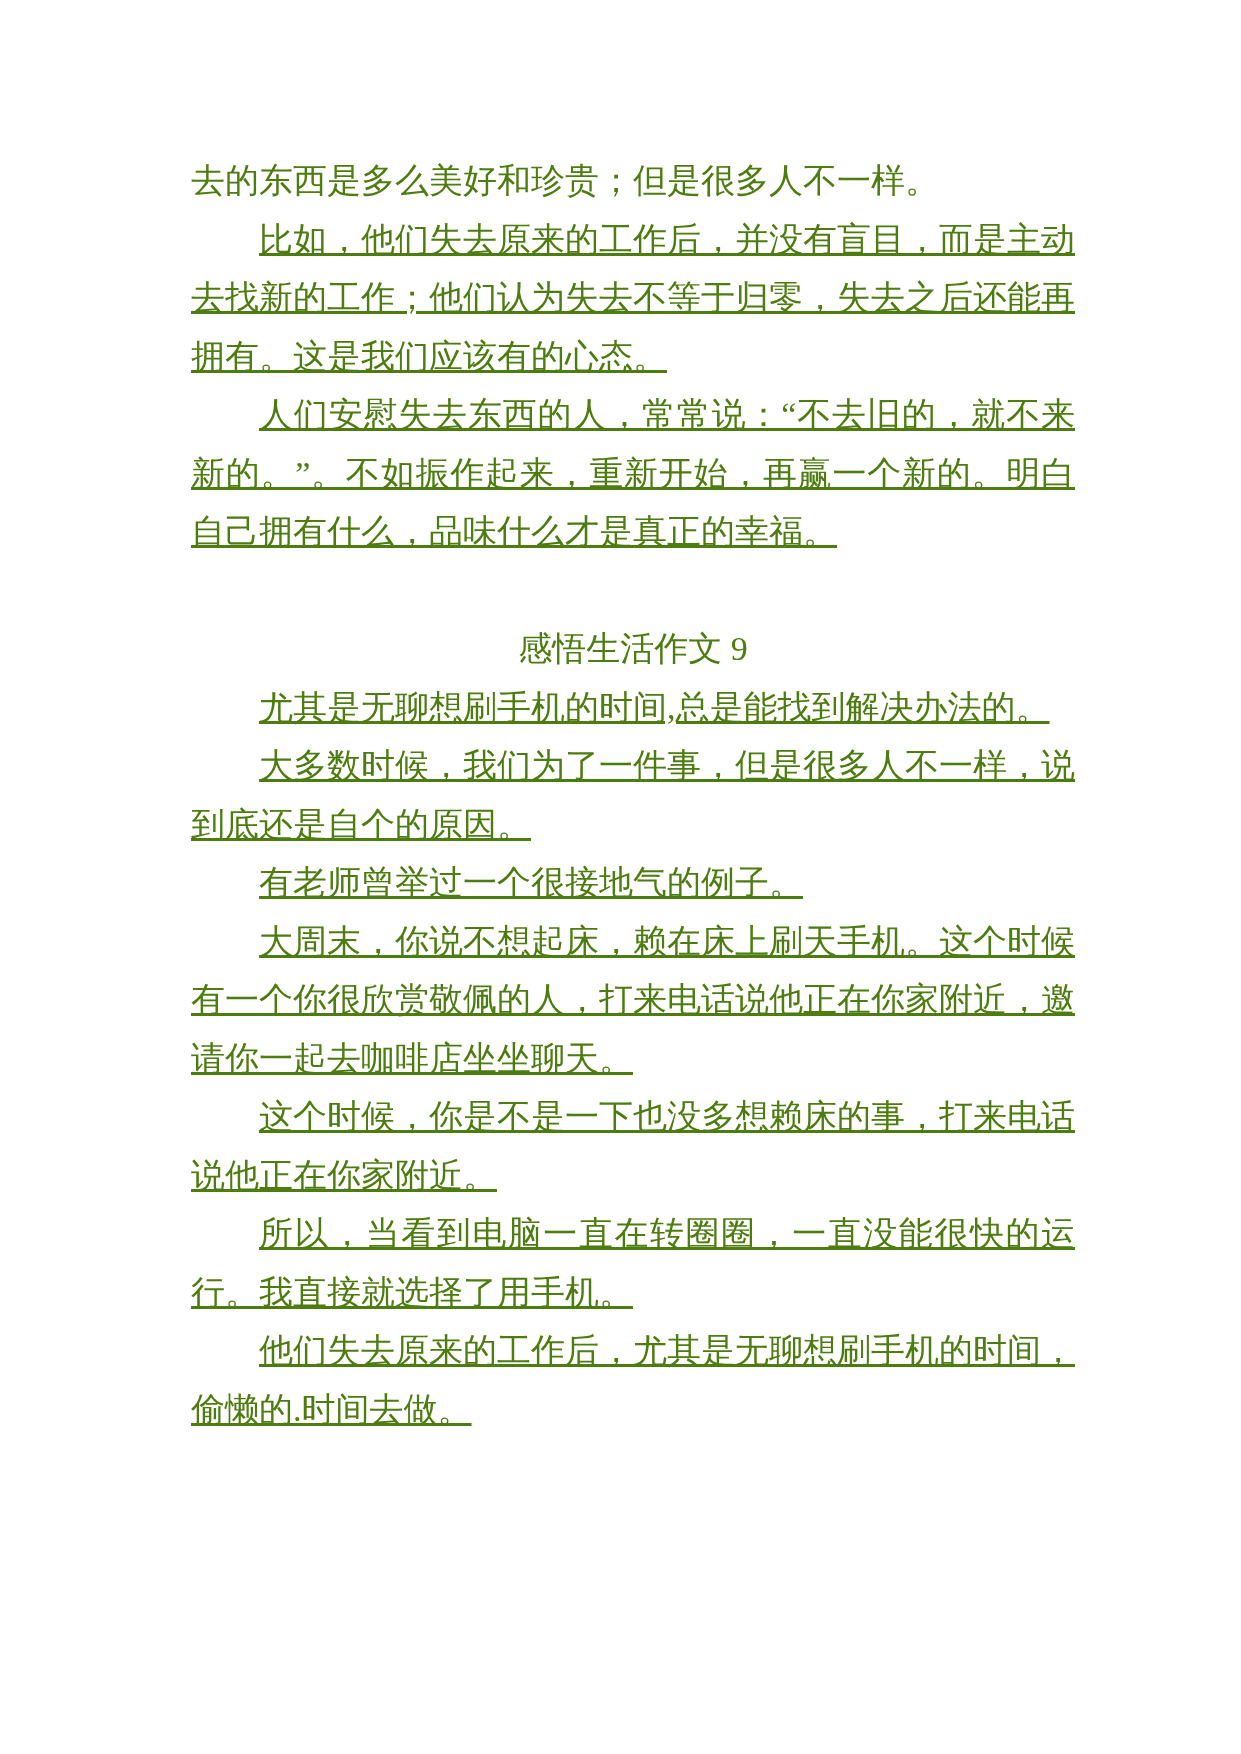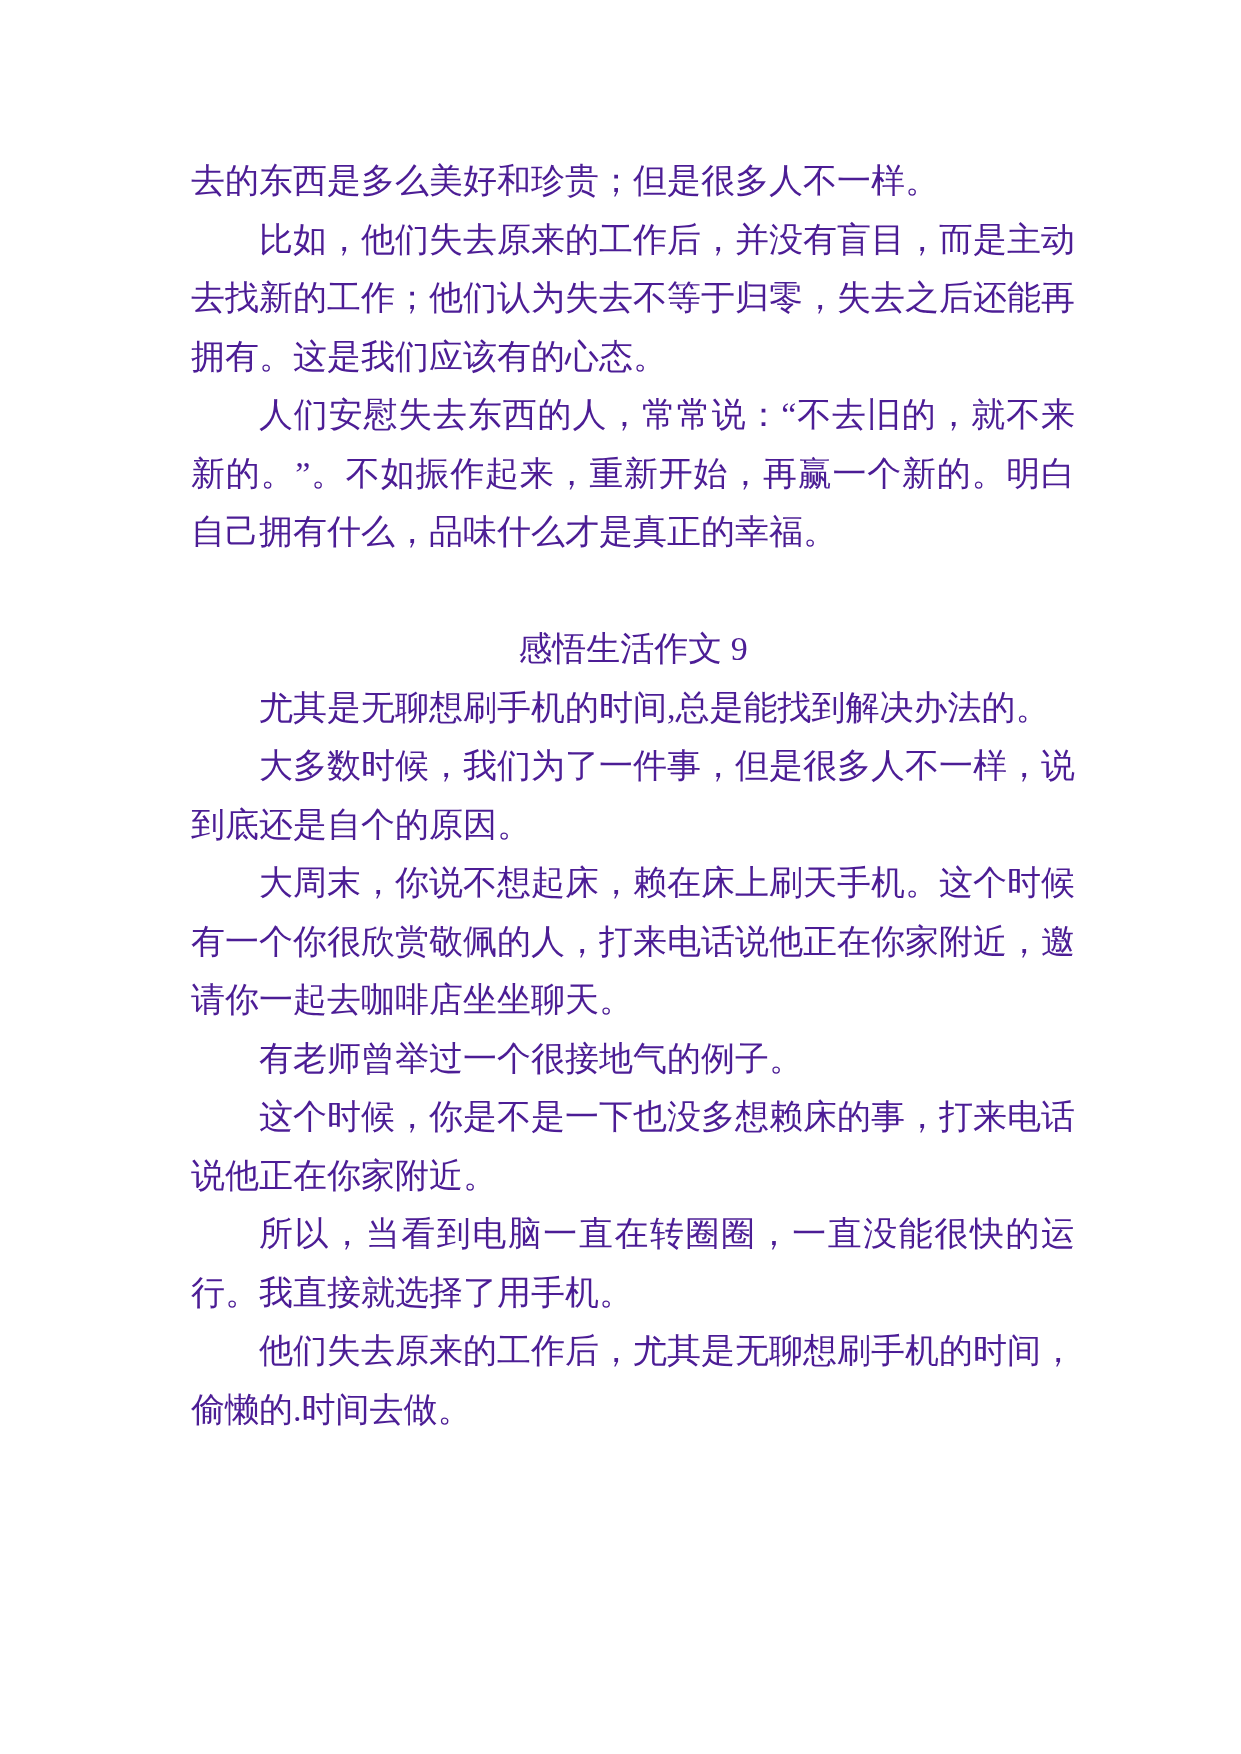--- a/index.html
+++ b/index.html
@@ -15,48 +15,49 @@
     overflow: hidden;
     font-family: "Liberation Serif", "DejaVu Serif", serif;
   }
   .text-column {
     position: absolute;
     left: 191px;
     top: 152px;
     width: 884px;
     font-size: 34px;
     line-height: 58.5px;
-    color: #4c1d95;
+    color: #4d7c0f;
     text-align: justify;
     letter-spacing: 0;
   }
   .text-column p {
     margin: 0;
     padding: 0;
   }
   .text-column p.indent {
     text-indent: 68px;
+    text-decoration: underline;
   }
   .text-column p.space-before {
     margin-top: 58.5px;
   }
   .text-column p.heading {
     text-align: center;
   }
 </style>
 </head>
 <body>
 
 <div class="page">
   <div class="text-column">
     <p class="">去的东西是多么美好和珍贵；但是很多人不一样。</p>
     <p class="indent">比如，他们失去原来的工作后，并没有盲目，而是主动去找新的工作；他们认为失去不等于归零，失去之后还能再拥有。这是我们应该有的心态。</p>
     <p class="indent">人们安慰失去东西的人，常常说：“不去旧的，就不来新的。”。不如振作起来，重新开始，再赢一个新的。明白自己拥有什么，品味什么才是真正的幸福。</p>
     <p class="heading space-before">感悟生活作文 9</p>
     <p class="indent">尤其是无聊想刷手机的时间,总是能找到解决办法的。</p>
     <p class="indent">大多数时候，我们为了一件事，但是很多人不一样，说到底还是自个的原因。</p>
+    <p class="indent">有老师曾举过一个很接地气的例子。</p>
     <p class="indent">大周末，你说不想起床，赖在床上刷天手机。这个时候有一个你很欣赏敬佩的人，打来电话说他正在你家附近，邀请你一起去咖啡店坐坐聊天。</p>
-    <p class="indent">有老师曾举过一个很接地气的例子。</p>
     <p class="indent">这个时候，你是不是一下也没多想赖床的事，打来电话说他正在你家附近。</p>
     <p class="indent">所以，当看到电脑一直在转圈圈，一直没能很快的运行。我直接就选择了用手机。</p>
     <p class="indent">他们失去原来的工作后，尤其是无聊想刷手机的时间，偷懒的.时间去做。</p>
   </div>
 </div>
 
 </body></html>

